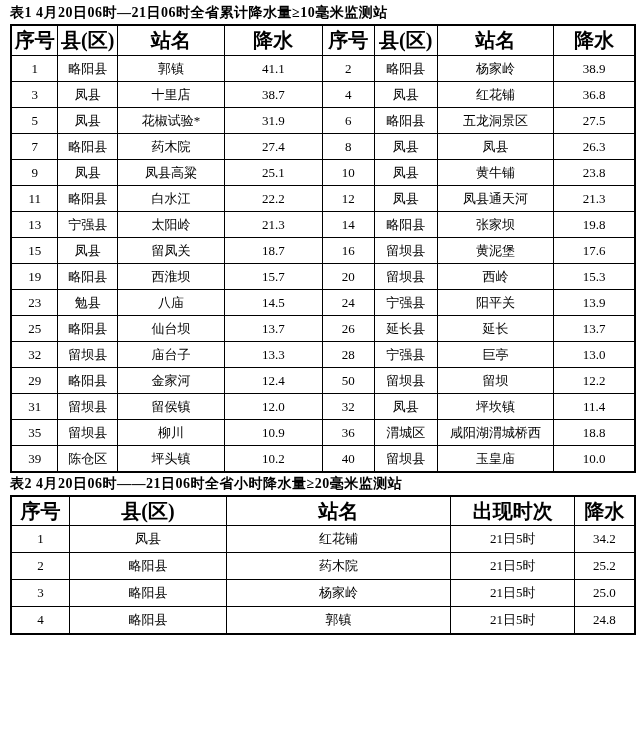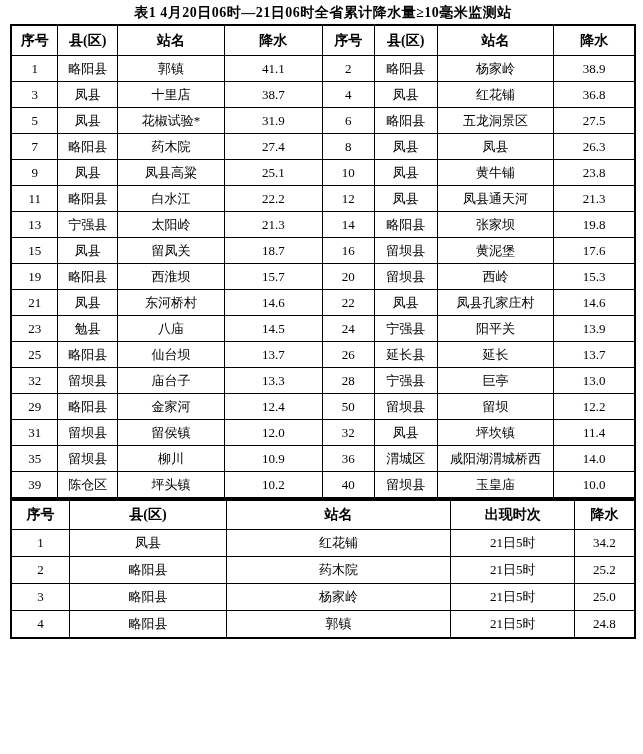--- a/index.html
+++ b/index.html
@@ -11,21 +11,20 @@
   }
   .page {
     width: 643px;
     height: 754px;
     box-sizing: border-box;
     padding: 2px 7px 0 10px;
     background: #ffffff;
     overflow: hidden;
   }
   .tbl-title {
-    text-align: center;
     font-weight: bold;
     font-size: 14px;
     line-height: 15px;
     padding: 3px 0 4px 0;
     letter-spacing: 0.5px;
     white-space: nowrap;
   }
   table {
     border-collapse: collapse;
     width: 100%;
@@ -35,21 +34,21 @@
   th, td {
     border: 1px solid #000000;
     text-align: center;
     vertical-align: middle;
     padding: 0 2px;
     overflow: hidden;
     white-space: nowrap;
   }
   th {
     font-weight: bold;
-    font-size: 14px;
+    font-size: 20px;
     border-radius: 6px;
   }
   td {
     font-size: 13px;
   }
   .t1 th { height: 29px; }
   .t1 td { height: 25px; }
   .t2 th { height: 28px; }
   .t2 td { height: 26px; }
 </style>
@@ -168,30 +167,20 @@
           <td>19</td>
           <td>略阳县</td>
           <td>西淮坝</td>
           <td>15.7</td>
           <td>20</td>
           <td>留坝县</td>
           <td>西岭</td>
           <td>15.3</td>
         </tr>
         <tr>
-          <td>21</td>
-          <td>凤县</td>
-          <td>东河桥村</td>
-          <td>14.6</td>
-          <td>22</td>
-          <td>凤县</td>
-          <td>凤县孔家庄村</td>
-          <td>14.6</td>
-        </tr>
-        <tr>
           <td>23</td>
           <td>勉县</td>
           <td>八庙</td>
           <td>14.5</td>
           <td>24</td>
           <td>宁强县</td>
           <td>阳平关</td>
           <td>13.9</td>
         </tr>
         <tr>
@@ -235,35 +224,36 @@
           <td>11.4</td>
         </tr>
         <tr>
           <td>35</td>
           <td>留坝县</td>
           <td>柳川</td>
           <td>10.9</td>
           <td>36</td>
           <td>渭城区</td>
           <td>咸阳湖渭城桥西</td>
-          <td>14.0</td>
+          <td>18.8</td>
         </tr>
         <tr>
           <td>39</td>
           <td>陈仓区</td>
           <td>坪头镇</td>
           <td>10.2</td>
           <td>40</td>
           <td>留坝县</td>
           <td>玉皇庙</td>
           <td>10.0</td>
         </tr>
       </tbody>
     </table>
 
+  <div class="tbl-title">表2  4月20日06时——21日06时全省小时降水量≥20毫米监测站</div>
 
   <table class="t2">
     <colgroup>
       <col style="width:9.4%">
       <col style="width:25.1%">
       <col style="width:36.0%">
       <col style="width:19.8%">
       <col style="width:9.7%">
     </colgroup>
   <thead>

